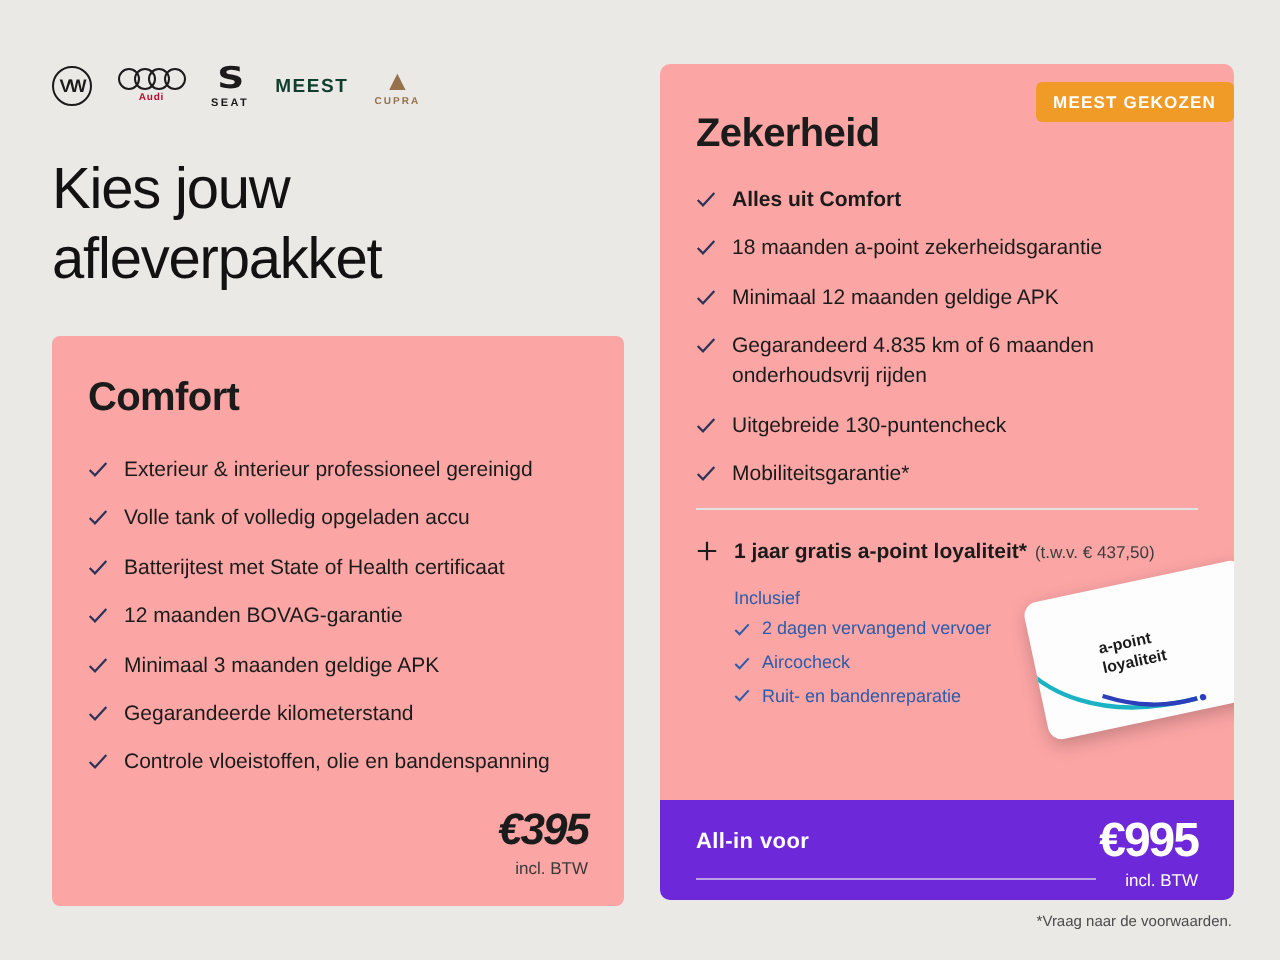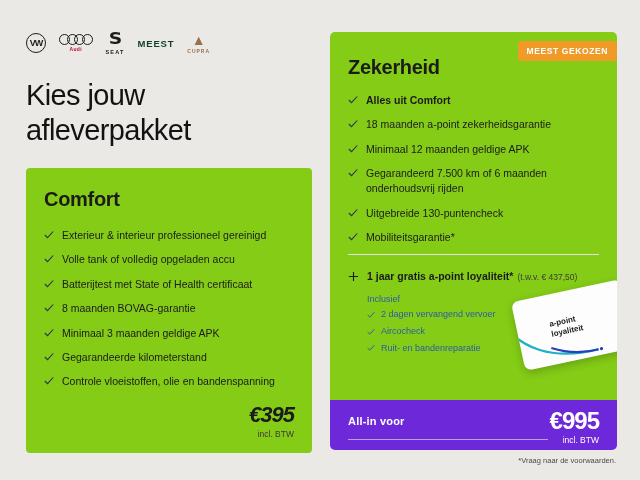--- a/index.html
+++ b/index.html
@@ -38,21 +38,21 @@
   .cupra-word{ font-size:5px; font-weight:bold; letter-spacing:1px; color:#96714b; margin-top:1px; }
 
   
   .headline{
     position:absolute; left:26px; top:78px;
     font-size:29px; line-height:1.22; font-weight:400;
     letter-spacing:-.6px; color:#121212; max-width:270px;
   }
 
   
-  .card{ position:absolute; background:#84cc16; }
+  .card{ position:absolute; background:#fca5a5; }
 
   .comfort-card{
     left:26px; top:168px; width:286px; height:285px;
     border-radius:4px; padding:20px 18px 0 18px;
   }
   .comfort-title{ font-size:20px; font-weight:700; letter-spacing:-.3px; margin-bottom:17px; }
 
   .feature-list{ list-style:none; }
   .feature-list li{
     display:flex; align-items:flex-start; gap:8px;
@@ -190,21 +190,21 @@
           </svg>
         </span>
       <span>Batterijtest met State of Health certificaat</span>
     </li>
     <li>
       <span class="chk">
           <svg width="10" height="10" viewBox="0 0 12 12">
             <path d="M1 6 L4.2 9.2 L11 1.8" fill="none" stroke="#2c3356" stroke-width="1.3"></path>
           </svg>
         </span>
-      <span>8 maanden BOVAG-garantie</span>
+      <span>12 maanden BOVAG-garantie</span>
     </li>
     <li>
       <span class="chk">
           <svg width="10" height="10" viewBox="0 0 12 12">
             <path d="M1 6 L4.2 9.2 L11 1.8" fill="none" stroke="#2c3356" stroke-width="1.3"></path>
           </svg>
         </span>
       <span>Minimaal 3 maanden geldige APK</span>
     </li>
     <li>
@@ -261,21 +261,21 @@
           </svg>
         </span>
       <span>Minimaal 12 maanden geldige APK</span>
     </li>
     <li>
       <span class="chk">
           <svg width="10" height="10" viewBox="0 0 12 12">
             <path d="M1 6 L4.2 9.2 L11 1.8" fill="none" stroke="#2c3356" stroke-width="1.3"></path>
           </svg>
         </span>
-      <span>Gegarandeerd 7.500 km of 6 maanden onderhoudsvrij rijden</span>
+      <span>Gegarandeerd 4.835 km of 6 maanden onderhoudsvrij rijden</span>
     </li>
     <li>
       <span class="chk">
           <svg width="10" height="10" viewBox="0 0 12 12">
             <path d="M1 6 L4.2 9.2 L11 1.8" fill="none" stroke="#2c3356" stroke-width="1.3"></path>
           </svg>
         </span>
       <span>Uitgebreide 130-puntencheck</span>
     </li>
     <li>

